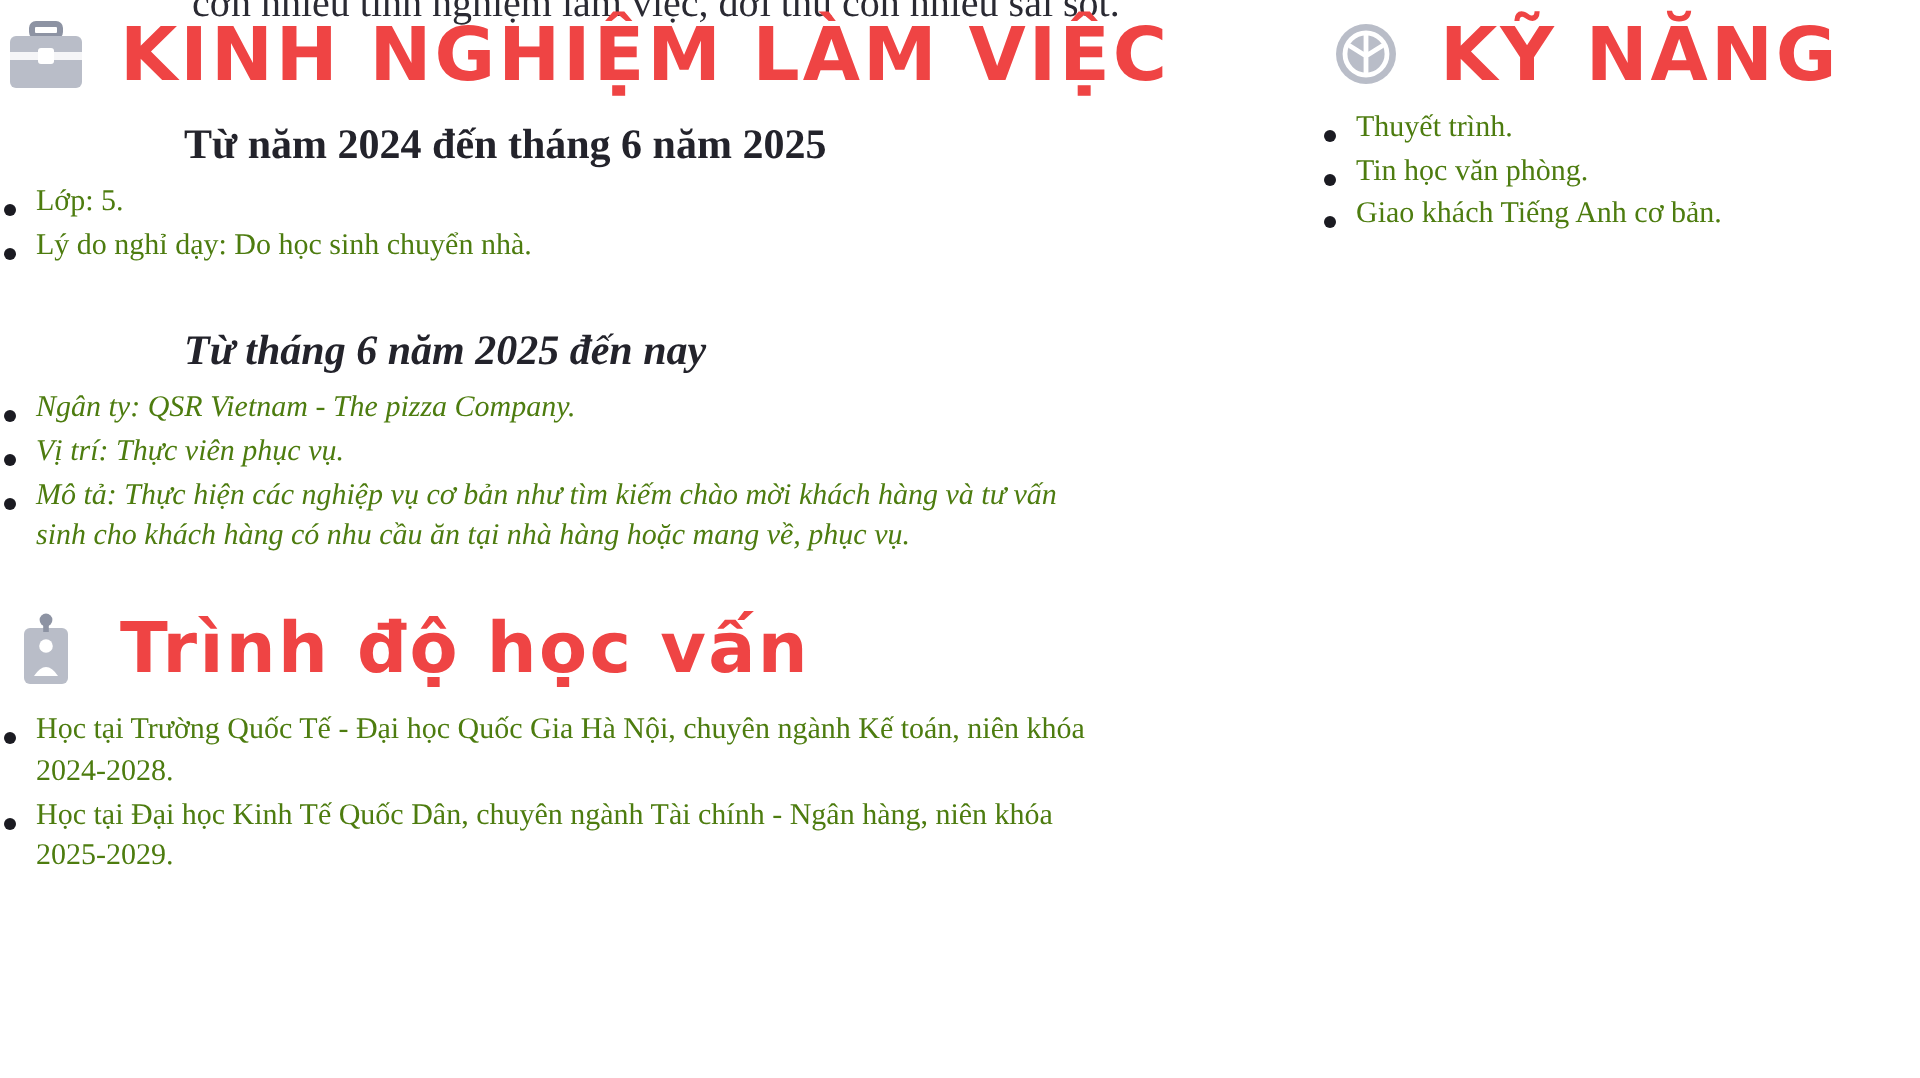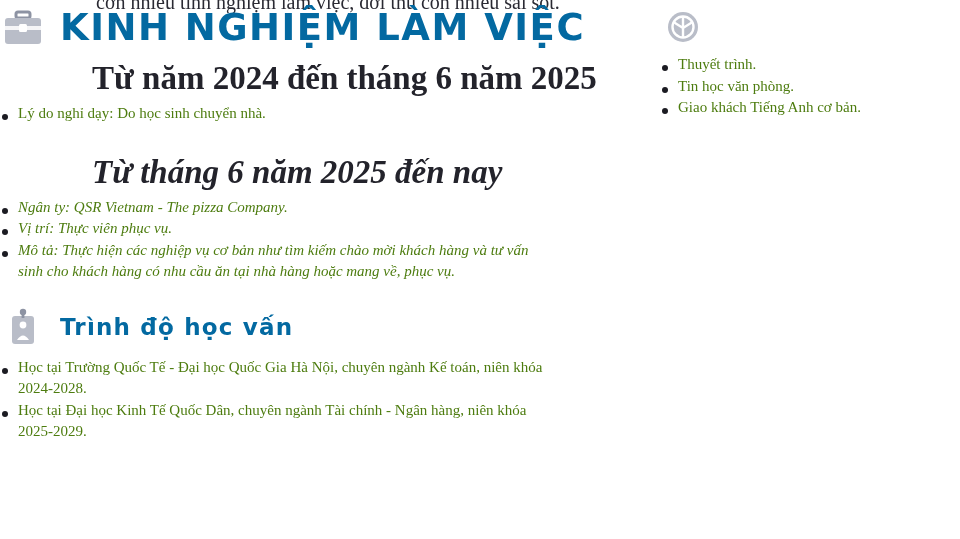--- a/index.html
+++ b/index.html
@@ -60,33 +60,33 @@
     display: flex;
     justify-content: center;
     align-items: center;
     flex: 0 0 46px;
   }
   .section-title {
     font-family: "DejaVu Sans", sans-serif;
     font-weight: 700;
     font-size: 37px;
     letter-spacing: 1.5px;
-    color: #0369a1;
+    color: #ef4444;
     line-height: 1.05;
     white-space: nowrap;
   }
   .section-title.small {
-    font-size: 23px;
+    font-size: 35px;
     letter-spacing: 1.2px;
   }
 
   .sub-head {
     font-family: "Liberation Serif", serif;
     font-weight: 700;
-    font-size: 33px;
+    font-size: 21px;
     color: #23232b;
     margin-left: 92px;
     margin-top: 12px;
     white-space: nowrap;
   }
 
   ul.bullets {
     list-style: none;
     margin: 6px 0 0 0;
     padding: 0;
@@ -148,20 +148,21 @@
           <rect x="4" y="18" width="36" height="4" fill="#ffffff" opacity="0.85"></rect>
           <rect x="18" y="16" width="8" height="8" rx="1.5" fill="#ffffff"></rect>
         </svg>
       </span>
       <span class="section-title">KINH NGHIỆM LÀM VIỆC</span>
     </div>
 
     <div class="block-exp1">
       <div class="sub-head">Từ năm 2024 đến tháng 6 năm 2025</div>
       <ul class="bullets indent-a">
+        <li>Lớp: 5.</li>
         <li>Lý do nghỉ dạy: Do học sinh chuyển nhà.</li>
       </ul>
     </div>
 
     <div class="block-exp2">
       <div class="sub-head">Từ tháng 6 năm 2025 đến nay</div>
       <ul class="bullets indent-b">
         <li>Ngân ty: QSR Vietnam - The pizza Company.</li>
         <li>Vị trí: Thực viên phục vụ.</li>
         <li>Mô tả: Thực hiện các nghiệp vụ cơ bản như tìm kiếm chào mời khách hàng và tư vấn sinh cho khách hàng có nhu cầu ăn tại nhà hàng hoặc mang về, phục vụ.</li>
@@ -191,20 +192,21 @@
 
   <div class="col-right">
     <div class="section-head">
       <span class="icon-box">
         <svg class="icon-svg" width="44" height="40" viewBox="0 0 44 40" aria-hidden="true">
           <circle cx="22" cy="19" r="15" fill="#b9bdc8"></circle>
           <circle cx="22" cy="19" r="10.5" fill="none" stroke="#ffffff" stroke-width="2.4"></circle>
           <path d="M22 10 v18 M14 15 l8 5 8 -5" fill="none" stroke="#ffffff" stroke-width="2.4" stroke-linecap="round" stroke-linejoin="round"></path>
         </svg>
       </span>
+      <span class="section-title">KỸ NĂNG</span>
     </div>
     <ul class="bullets skills-list">
       <li>Thuyết trình.</li>
       <li>Tin học văn phòng.</li>
       <li>Giao khách Tiếng Anh cơ bản.</li>
     </ul>
   </div>
 
 </div>
 

